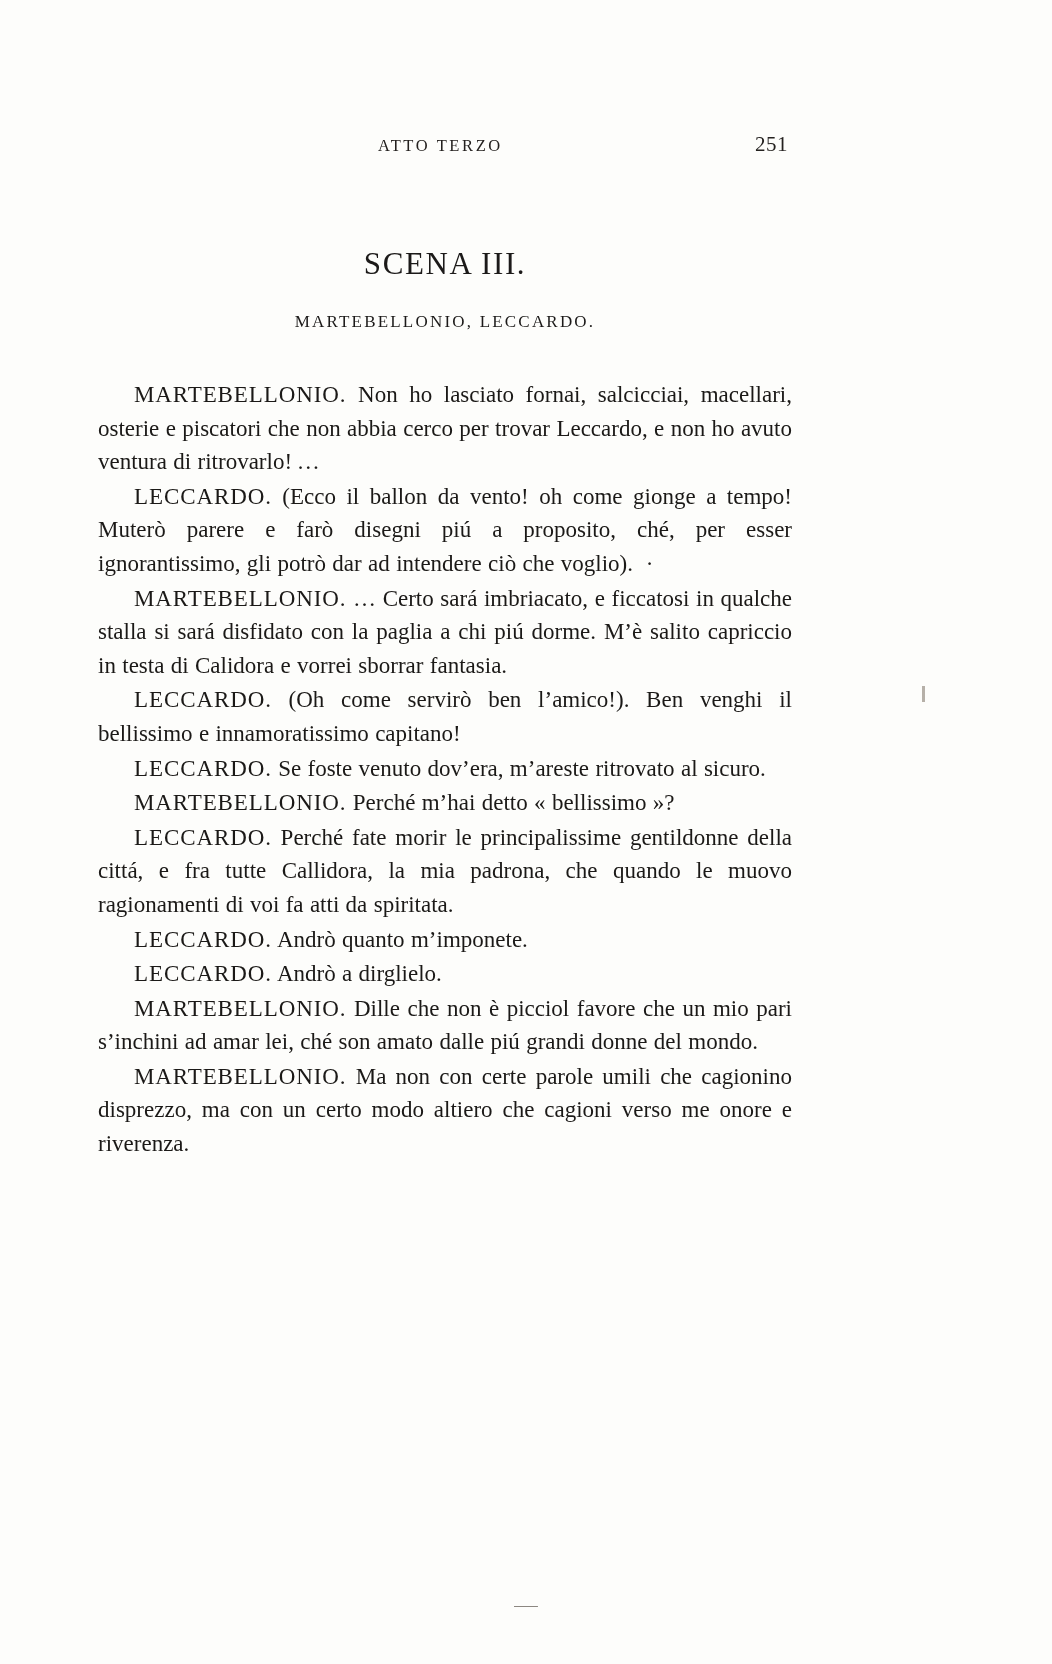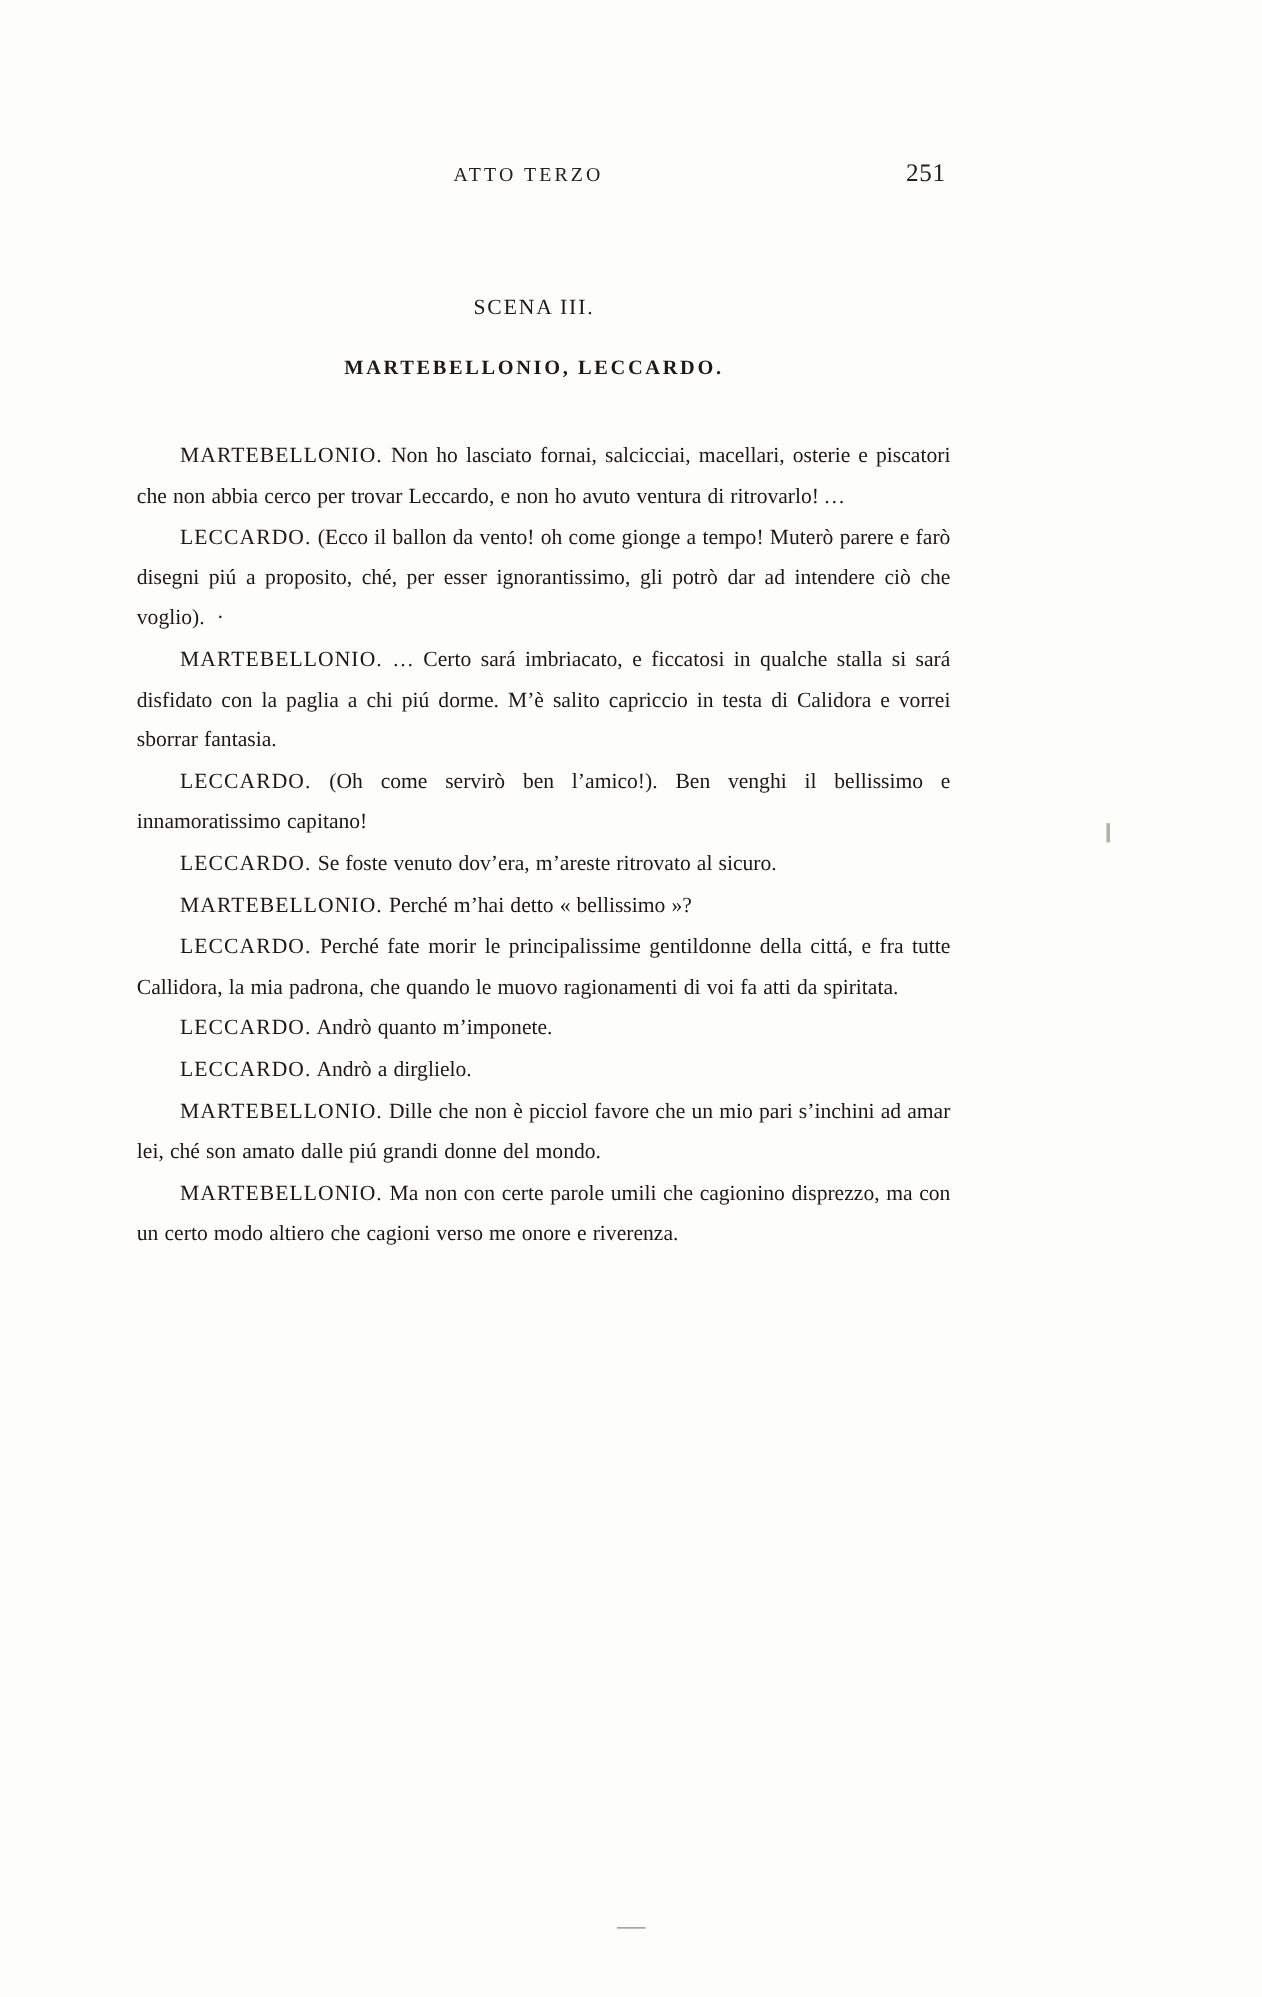--- a/index.html
+++ b/index.html
@@ -47,38 +47,38 @@
     margin-left: 12px;
   }
   .content {
     position: absolute;
     left: 98px;
     top: 246px;
     width: 694px;
   }
   .scene-title {
     text-align: center;
-    font-size: 18px;
+    font-size: 31px;
     letter-spacing: 1.6px;
     color: #1c1a19;
     margin: 0 0 30px 0;
     font-weight: normal;
   }
   .scene-cast {
     text-align: center;
     font-size: 17px;
     letter-spacing: 2.2px;
     font-variant: small-caps;
     color: #1c1a19;
     margin: 0 0 46px 0;
-    font-weight: bold;
+    font-weight: normal;
   }
   p.speech {
-    margin: 0 0 1px 16px;
-    font-size: 18px;
+    margin: 0 0 1px 0;
+    font-size: 23px;
     line-height: 33.6px;
     text-align: justify;
     text-indent: 36px;
     color: #1b1917;
     word-spacing: 0.6px;
   }
   .speaker {
     font-variant: small-caps;
     letter-spacing: 0.9px;
   }

